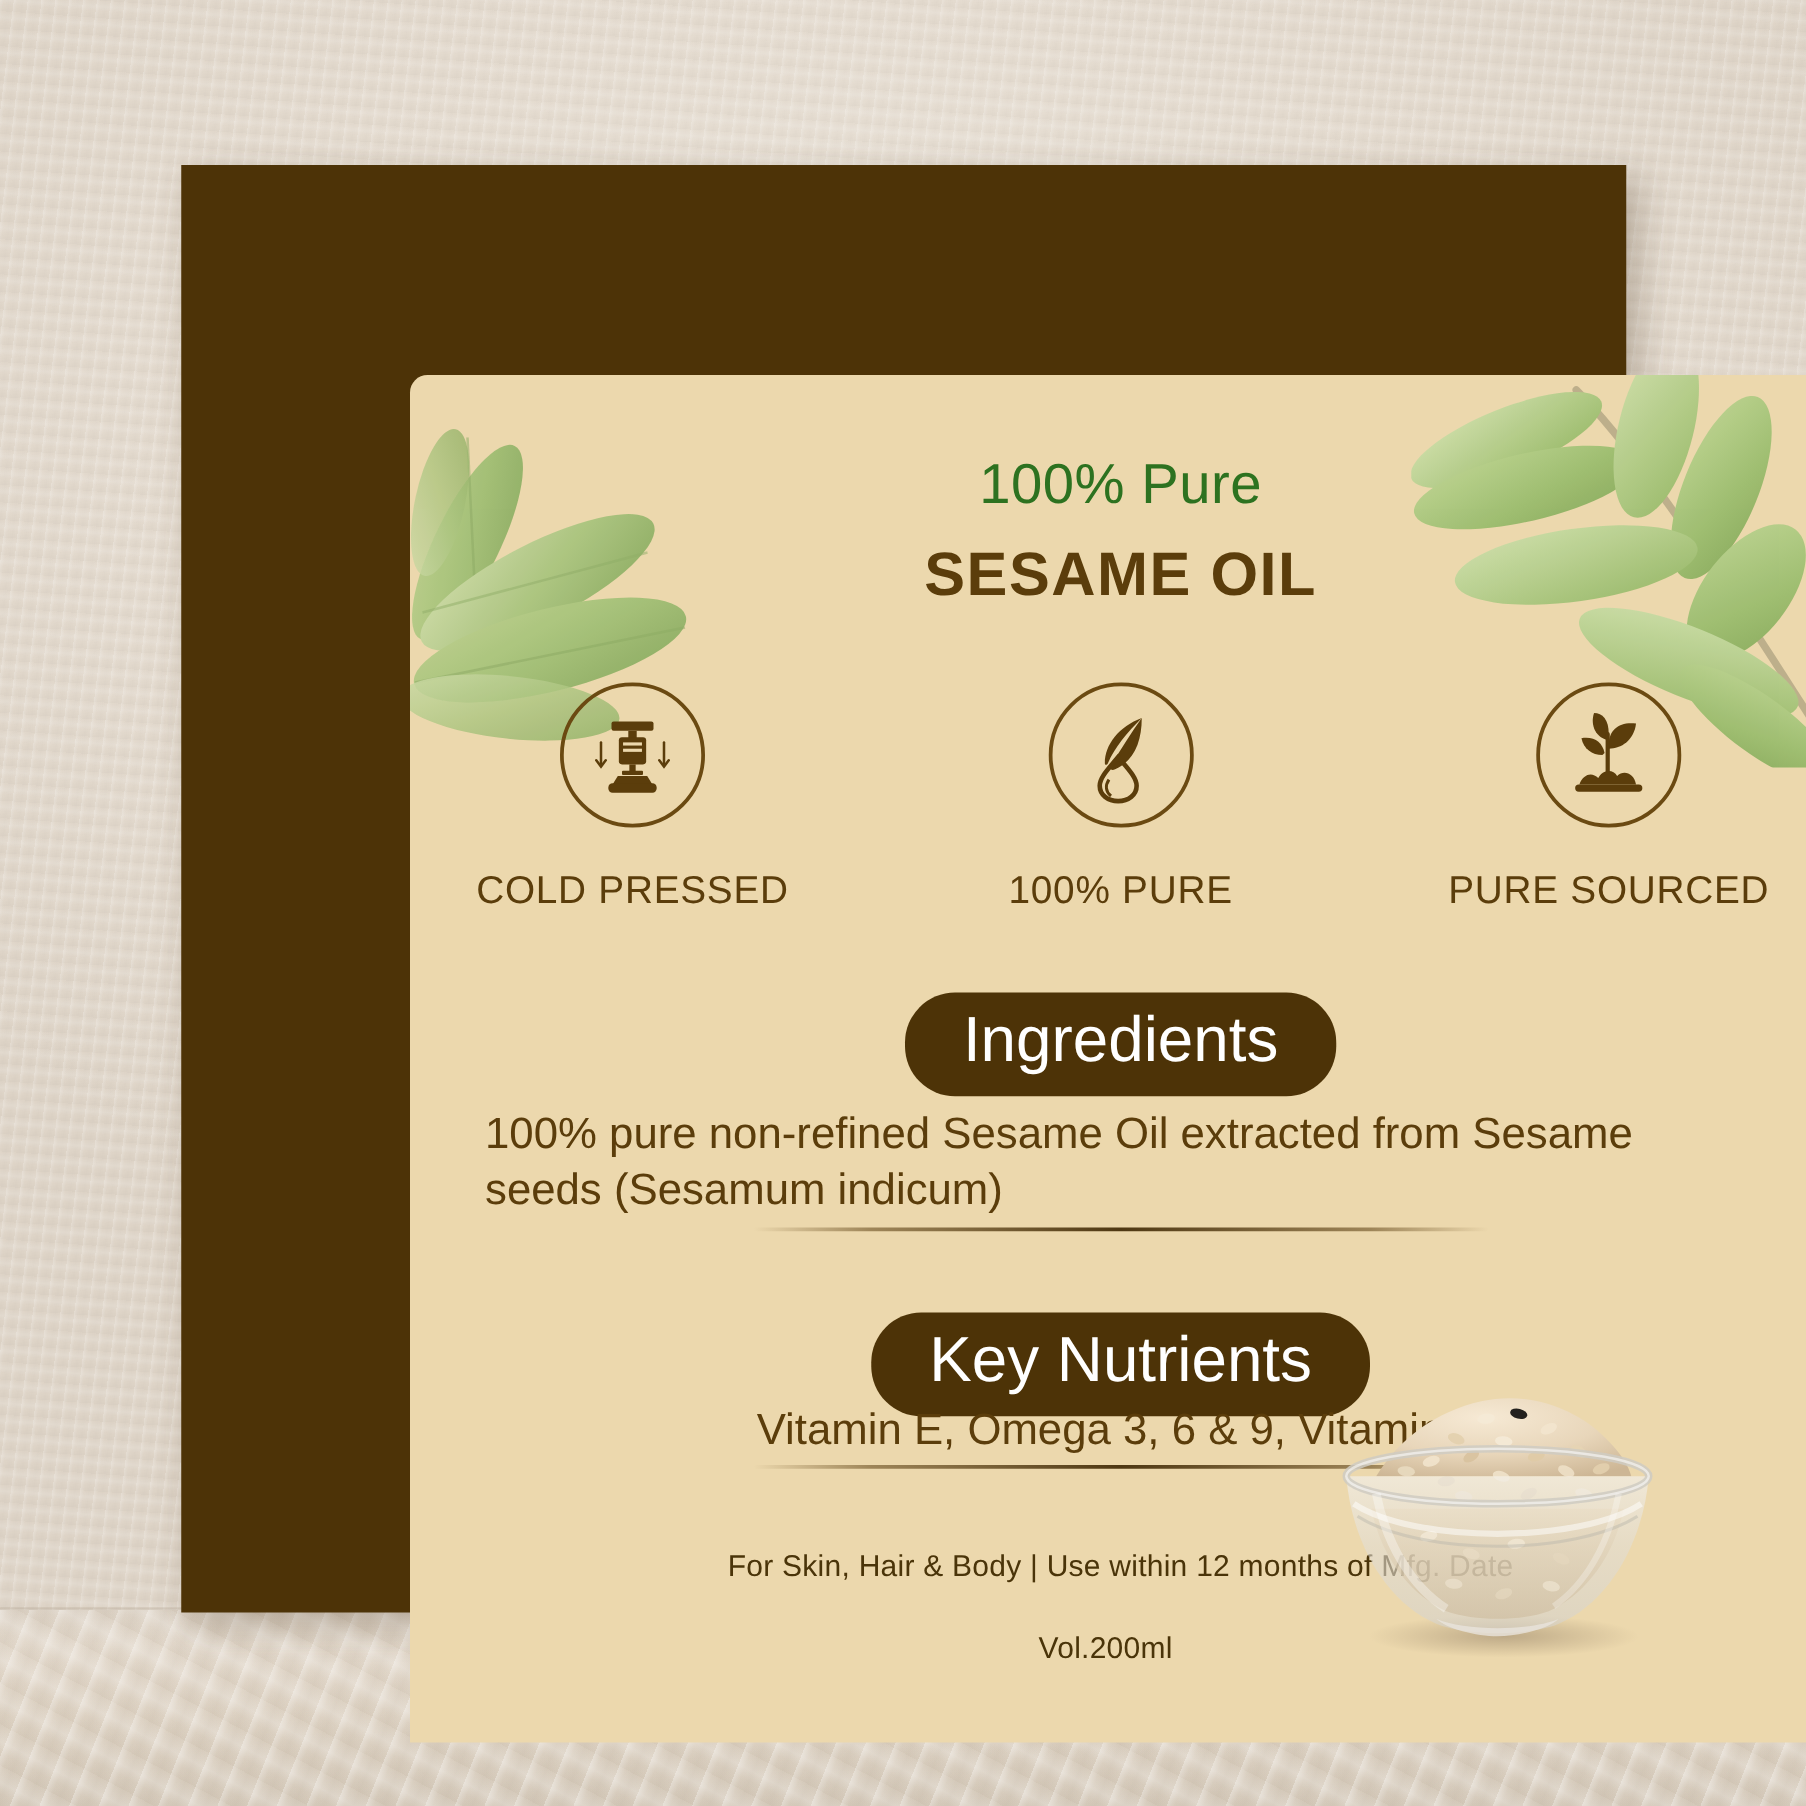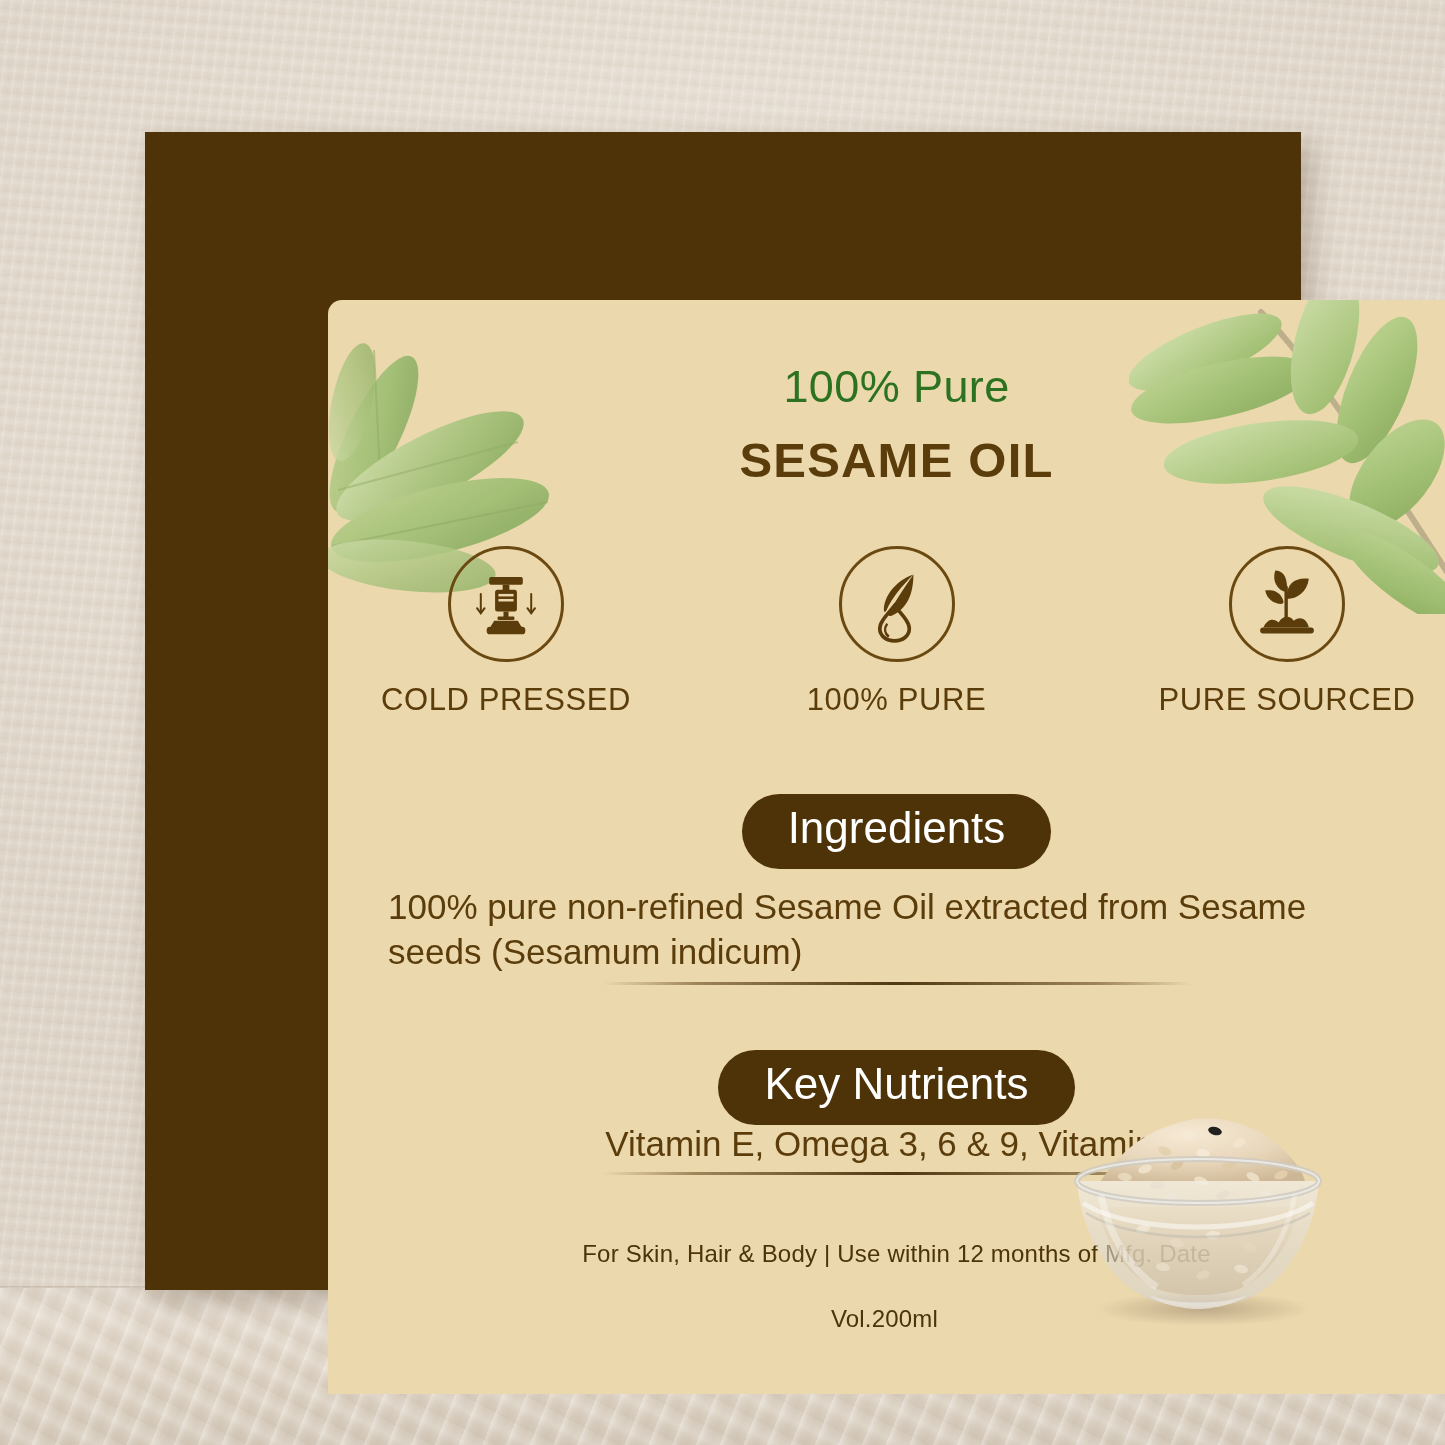--- a/index.html
+++ b/index.html
@@ -130,34 +130,34 @@
     width: 110px;
     height: 110px;
     margin: 0 auto;
     border: 3px solid #6b4a12;
     border-radius: 50%;
     display: flex;
     align-items: center;
     justify-content: center;
   }
   .feature-label {
-    margin-top: 20px;
+    margin-top: 32px;
     font-size: 31px;
     color: #5b3d0b;
     letter-spacing: 0.6px;
     white-space: nowrap;
   }
 
   
   .pill-row { text-align: center; }
   .pill {
     display: inline-block;
     background: #4d3307;
     color: #ffffff;
-    font-size: 44px;
+    font-size: 51px;
     padding: 9px 46px 15px 46px;
     border-radius: 40px;
     line-height: 1.15;
   }
 
   #ingredients-pill-row { position: absolute; left: 0; top: 494px; width: 100%; }
   #ingredients-text {
     position: absolute;
     left: 60px;
     top: 585px;

